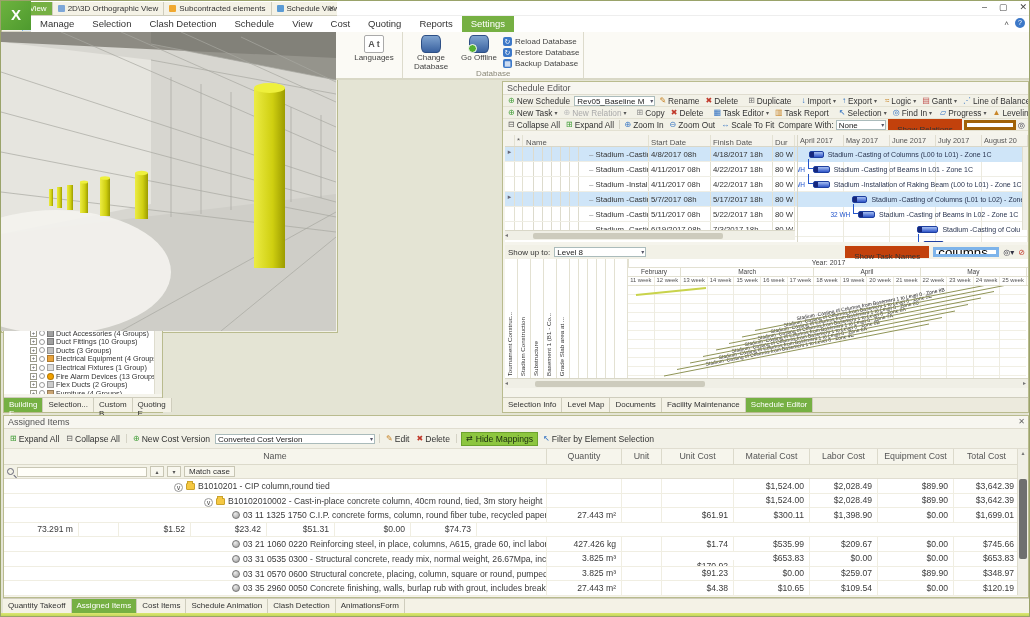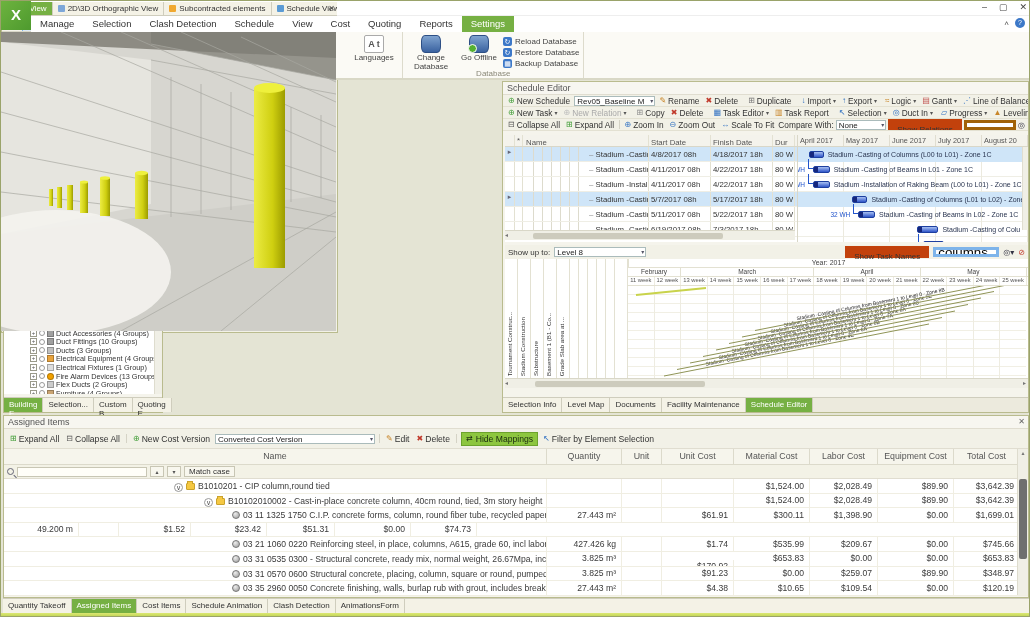--- a/index.html
+++ b/index.html
@@ -705,21 +705,21 @@
           <span>Task Report</span>
         </span>
         <span class="tsep"></span>
         <span class="tbtn">
           <span class="bic" style="color: rgb(45, 111, 194);">↖</span>
           <span>Selection</span>
           <span class="arr">▾</span>
         </span>
         <span class="tbtn">
           <span class="bic" style="color: rgb(45, 111, 194);">◎</span>
-          <span>Duct In</span>
+          <span>Find In</span>
           <span class="arr">▾</span>
         </span>
         <span class="tflex"></span>
         <span class="tbtn">
           <span class="bic" style="color: rgb(45, 111, 194);">▱</span>
           <span>Progress</span>
           <span class="arr">▾</span>
         </span>
         <span class="tbtn">
           <span class="bic" style="color: rgb(200, 134, 42);">▲</span>
@@ -1022,21 +1022,21 @@
           <div class="an" style="width: 543px; padding-left: 228px; padding-top: 2px;"><span class="sphereic"></span><span>03 11 1325 1750   C.I.P. concrete forms, column, round fiber tube, recycled paper, 50cm diameter, 1 use, includes erecting, bracing and stripping</span></div>
           <div class="anum" style="width: 75px;">27.443 m²</div>
           <div class="anum" style="width: 40px;"></div>
           <div class="anum" style="width: 72px;">$61.91</div>
           <div class="anum" style="width: 76px;">$300.11</div>
           <div class="anum" style="width: 68px;">$1,398.90</div>
           <div class="anum" style="width: 76px;">$0.00</div>
           <div class="anum" style="width: 66px;">$1,699.01</div>
         </div>
         <div class="arow">
-          <div class="anum" style="width: 75px;">49.200 m</div>
+          <div class="anum" style="width: 75px;">73.291 m</div>
           <div class="anum" style="width: 40px;"></div>
           <div class="anum" style="width: 72px;">$1.52</div>
           <div class="anum" style="width: 76px;">$23.42</div>
           <div class="anum" style="width: 68px;">$51.31</div>
           <div class="anum" style="width: 76px;">$0.00</div>
           <div class="anum" style="width: 66px;">$74.73</div>
         </div>
         <div class="arow">
           <div class="an" style="width: 543px; padding-left: 228px; padding-top: 2px;"><span class="sphereic"></span><span>03 21 1060 0220   Reinforcing steel, in place, columns, A615, grade 60, incl labor for accessories, excl material for accessories</span></div>
           <div class="anum" style="width: 75px;">427.426 kg</div>

